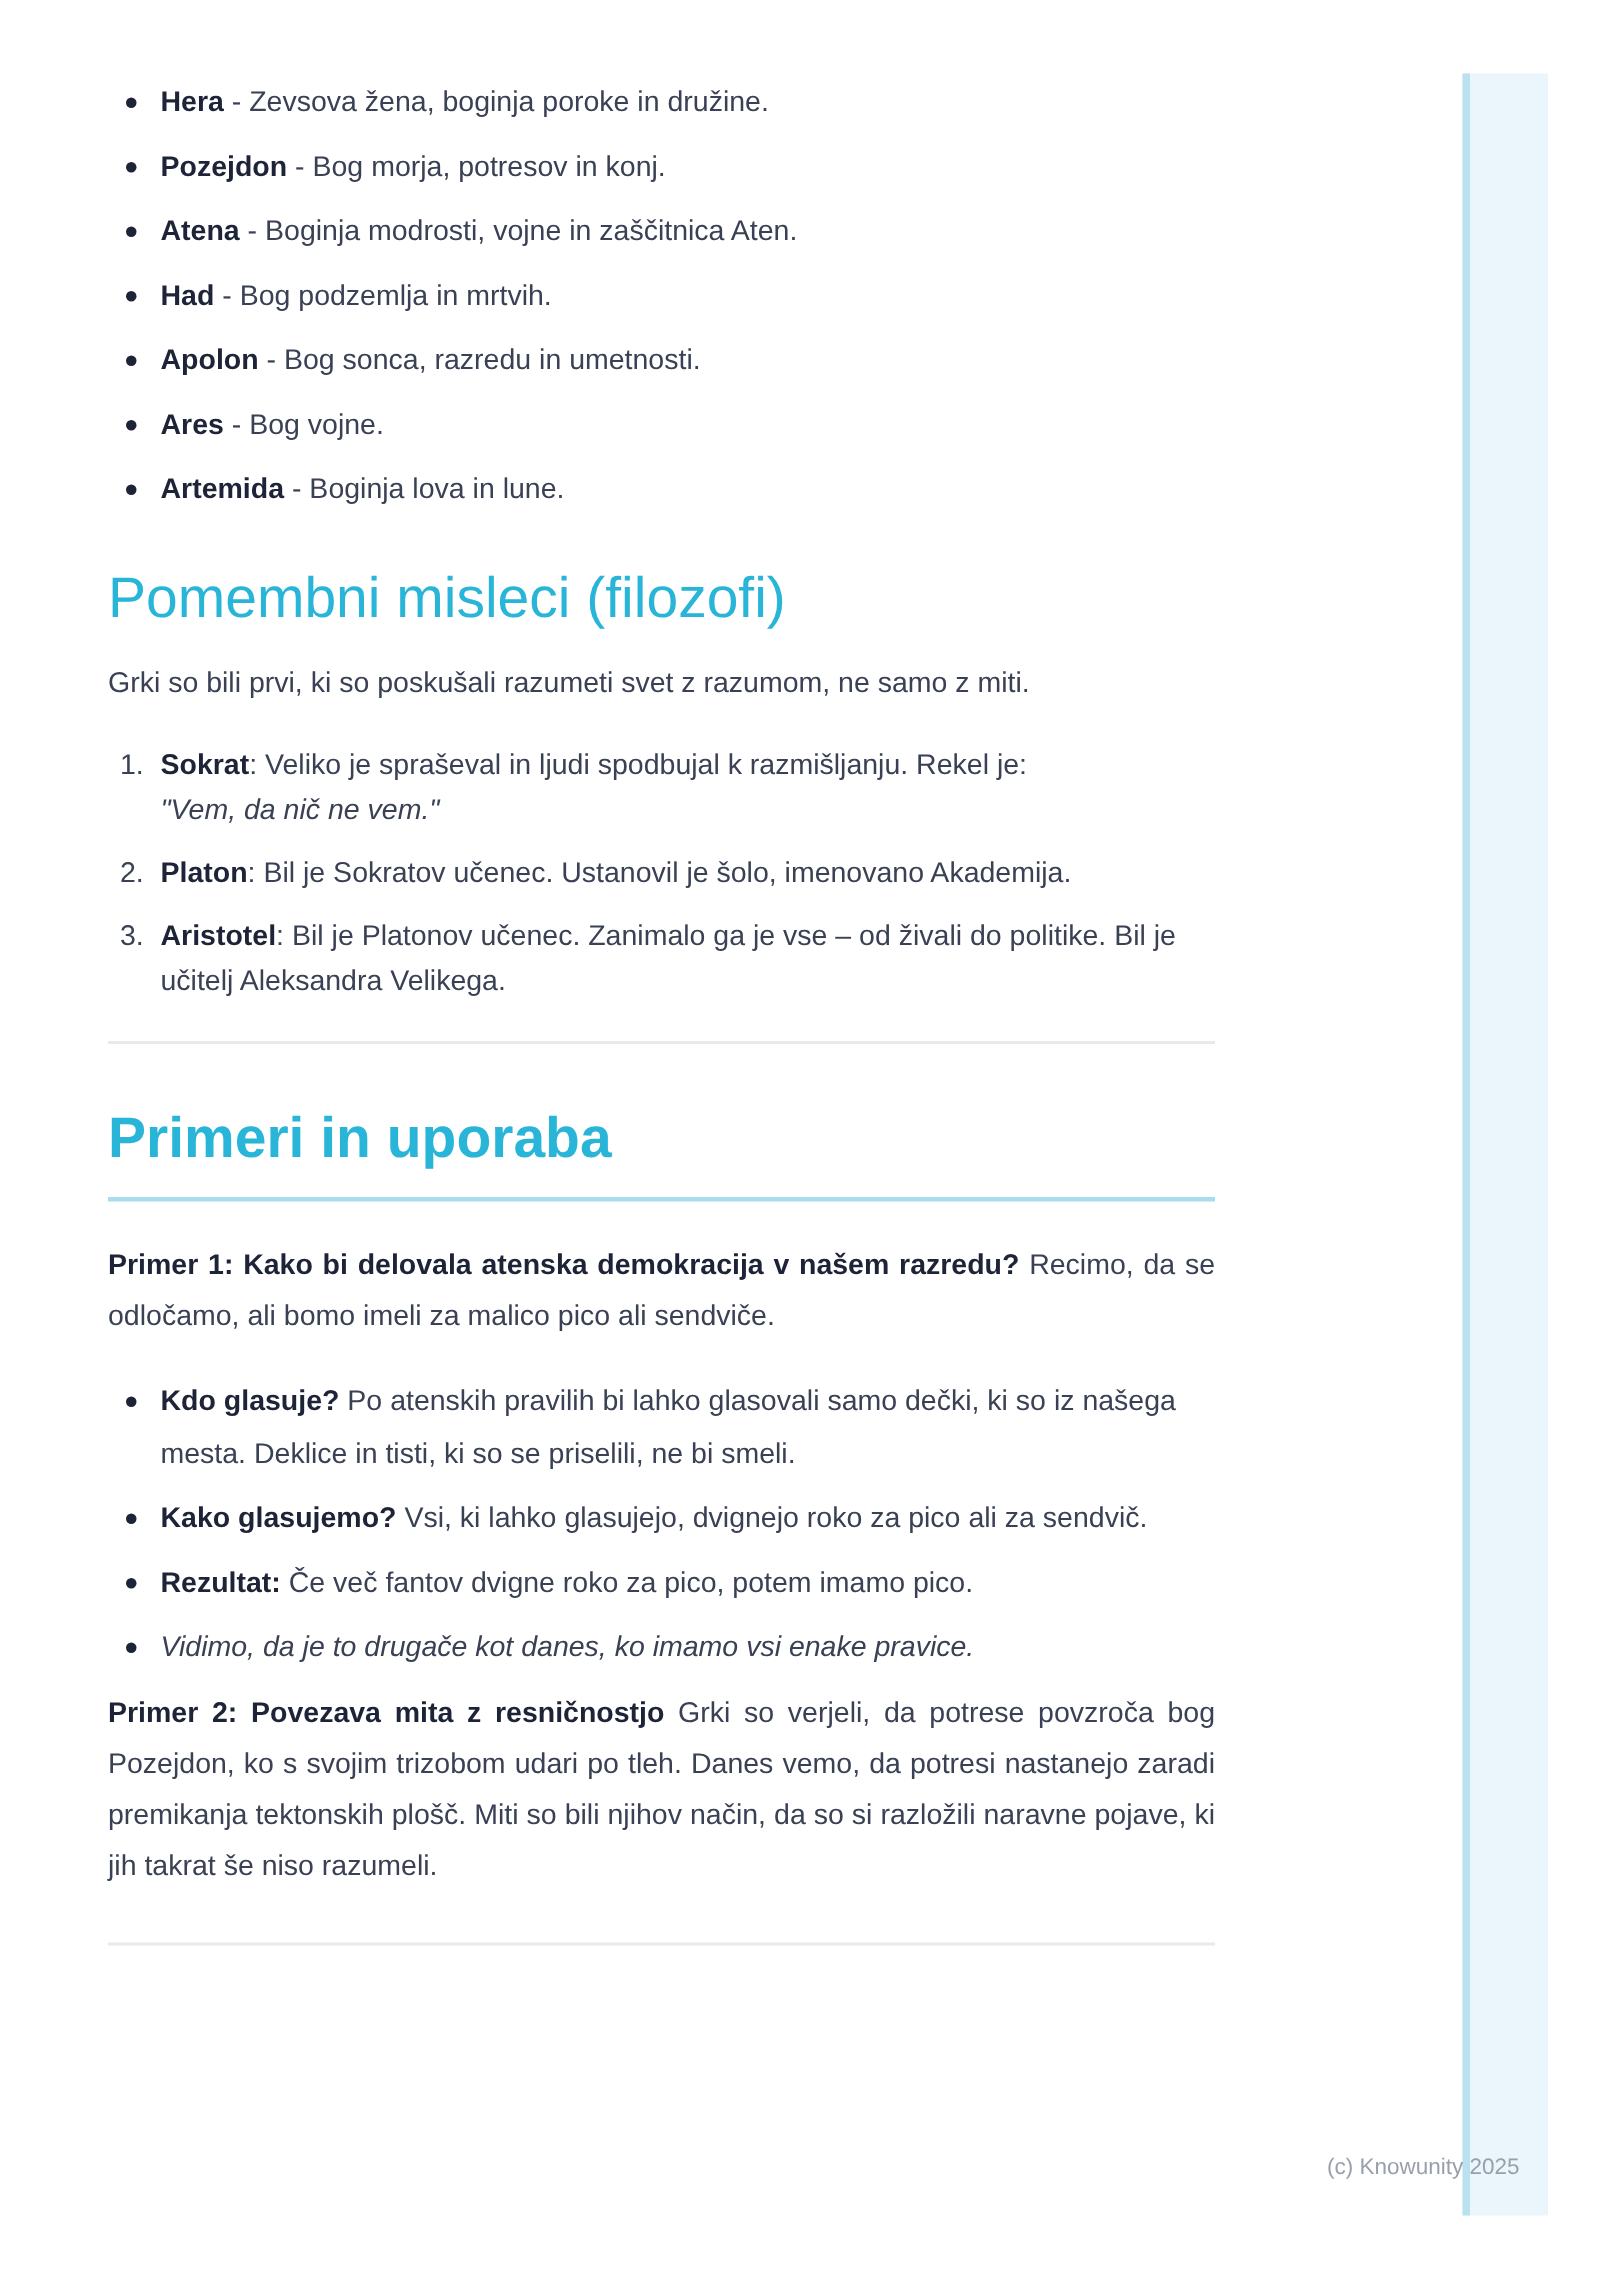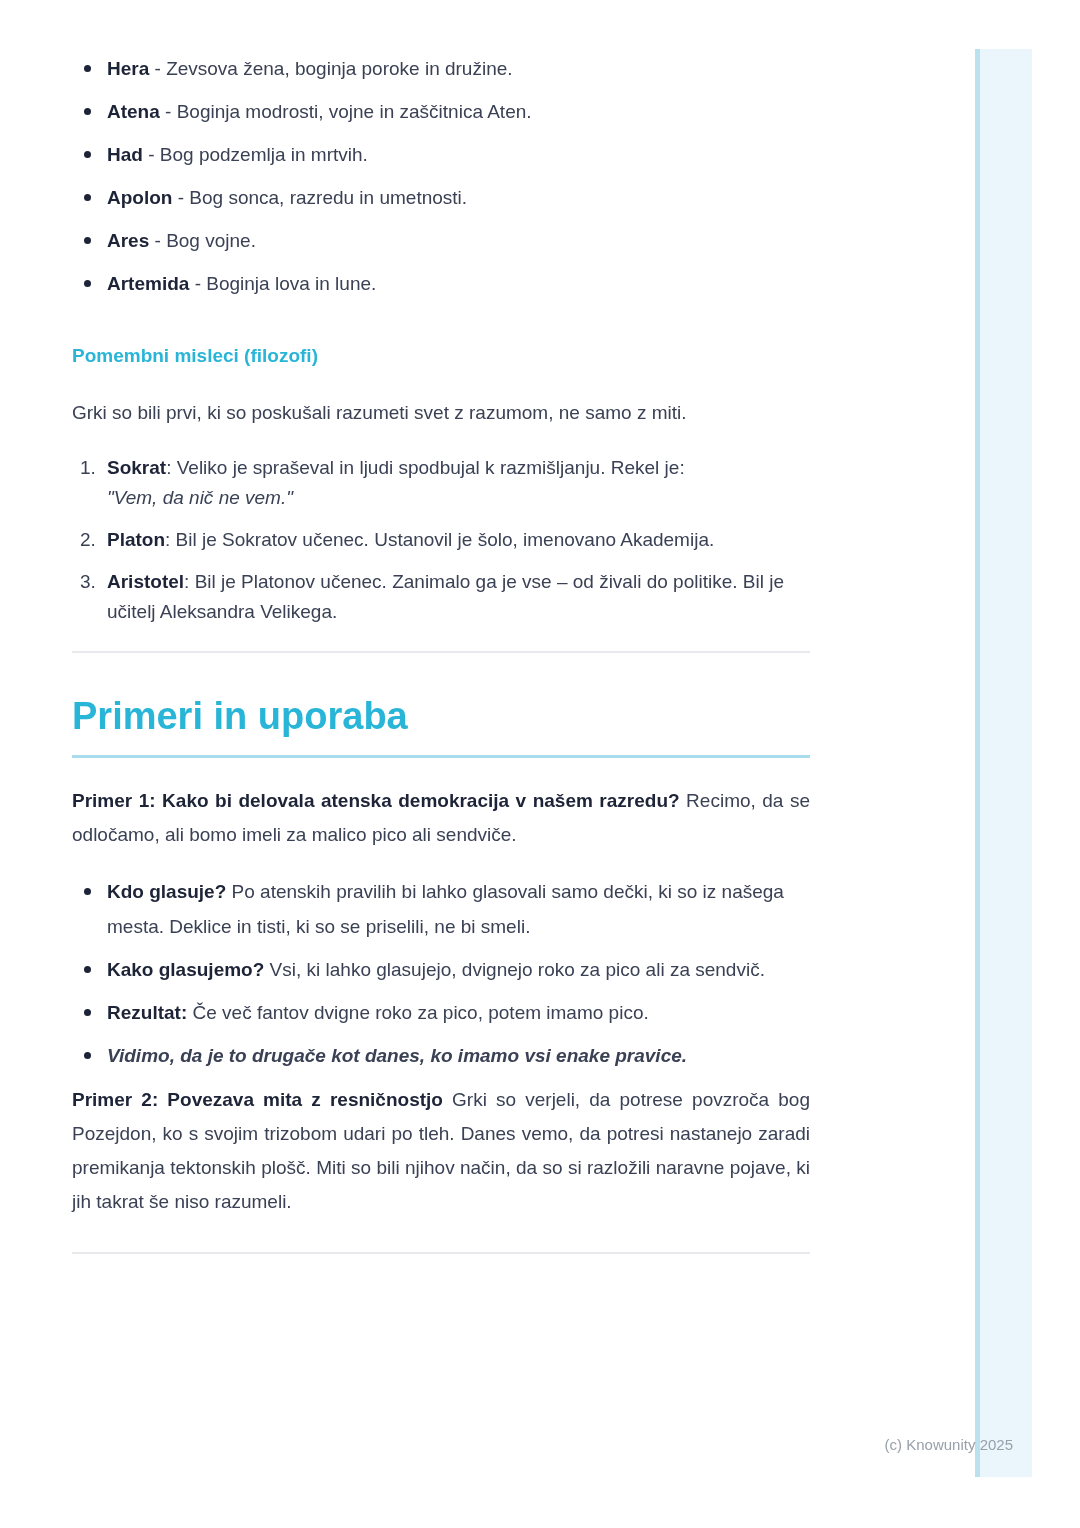--- a/index.html
+++ b/index.html
@@ -44,21 +44,21 @@
   }
   .gods li::before{
     content:"";
     position:absolute;left:12px;top:13px;
     width:7px;height:7px;border-radius:50%;
     background:var(--bold);
   }
   
   .h2{
     color:var(--cyan);
-    font-size:19px;font-weight:700;
+    font-size:38px;font-weight:400;
     margin:38px 0 0 0;line-height:36px;
   }
   .h1{
     color:var(--cyan);
     font-size:38px;font-weight:700;
     margin:40px 0 0 0;line-height:46px;
     padding-bottom:16px;
     border-bottom:3px solid var(--cyan-underline);
   }
   .body{font-size:19px;line-height:33px;margin:0;color:var(--text);}
@@ -90,38 +90,39 @@
     padding-left:35px;
     font-size:19px;line-height:35px;
     margin-bottom:8px;
   }
   .example-bullets li::before{
     content:"";
     position:absolute;left:12px;top:14px;
     width:7px;height:7px;border-radius:50%;
     background:var(--bold);
   }
-  .italic{font-style:italic;font-weight:bold;}
+  .italic{font-style:italic;}
   .footer{
     position:absolute;
     top:1435px;right:67px;
     font-size:15px;line-height:20px;
     color:var(--muted);
     z-index:2;
   }
 </style>
 </head>
 <body>
 
 <div class="accent-bar"></div>
 
 <div class="content">
 
   <ul class="gods">
     <li><b>Hera</b><span> - Zevsova žena, boginja poroke in družine.</span></li>
+    <li><b>Pozejdon</b><span> - Bog morja, potresov in konj.</span></li>
     <li><b>Atena</b><span> - Boginja modrosti, vojne in zaščitnica Aten.</span></li>
     <li><b>Had</b><span> - Bog podzemlja in mrtvih.</span></li>
     <li><b>Apolon</b><span> - Bog sonca, razredu in umetnosti.</span></li>
     <li><b>Ares</b><span> - Bog vojne.</span></li>
     <li><b>Artemida</b><span> - Boginja lova in lune.</span></li>
   </ul>
 
   <h2 class="h2">Pomembni misleci (filozofi)</h2>
 
   <p class="body intro">Grki so bili prvi, ki so poskušali razumeti svet z razumom, ne samo z miti.</p>

